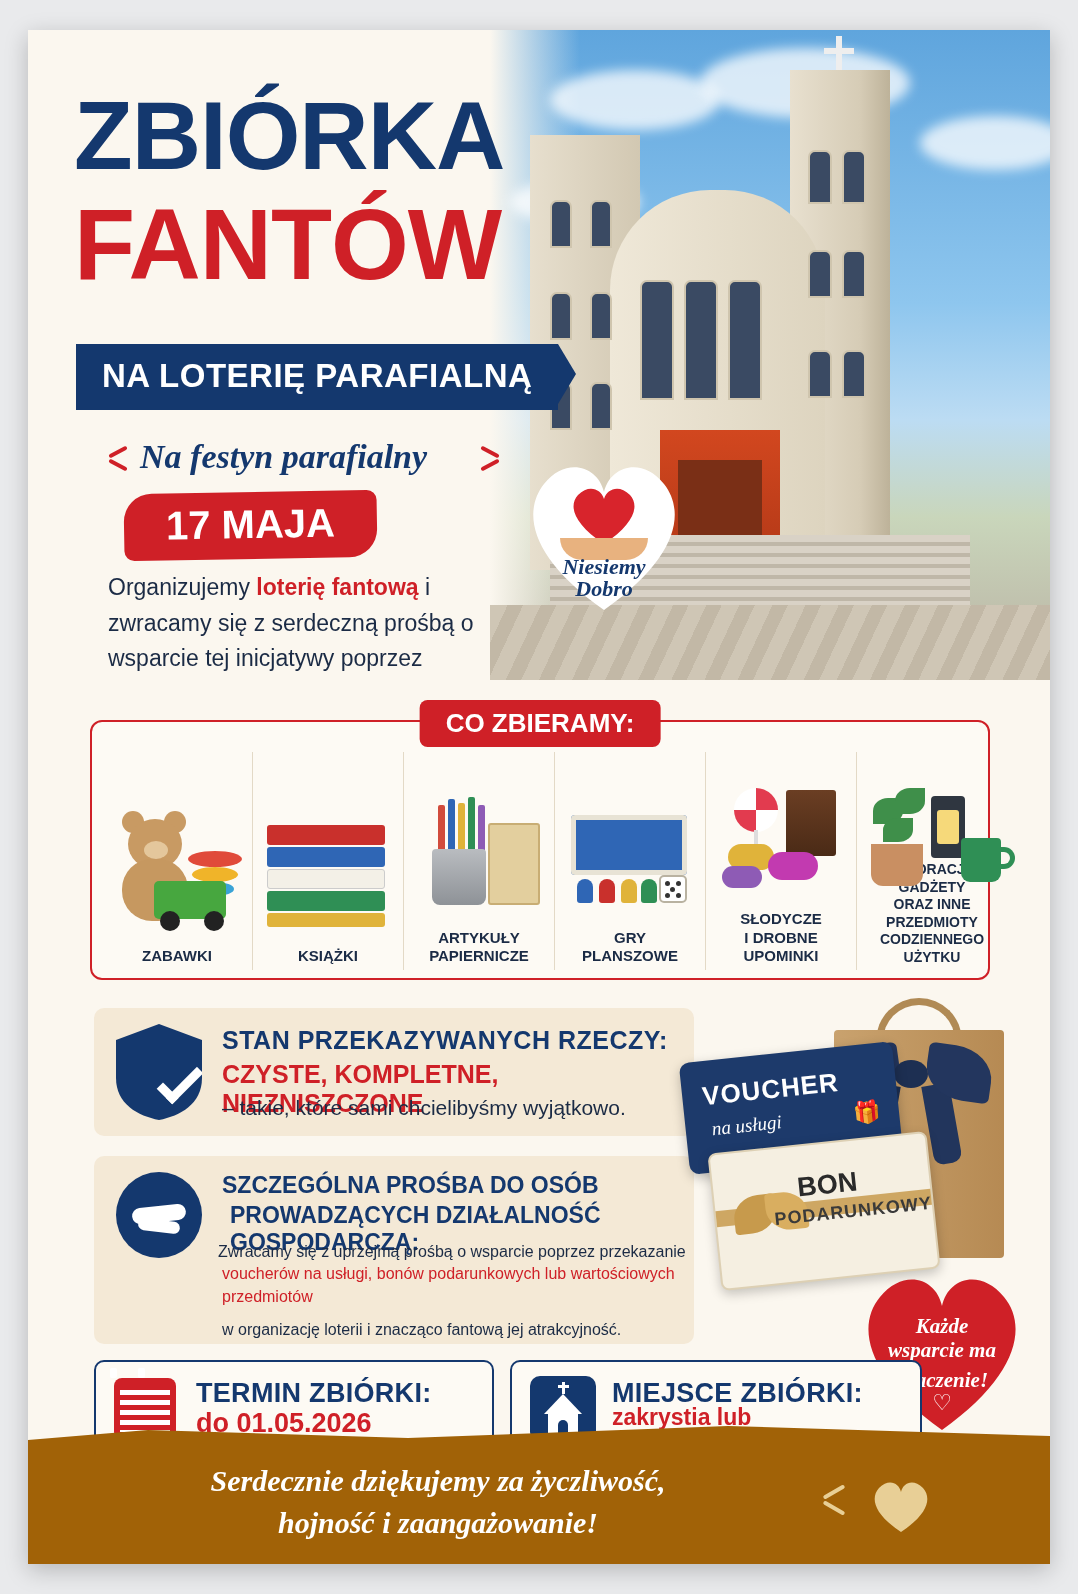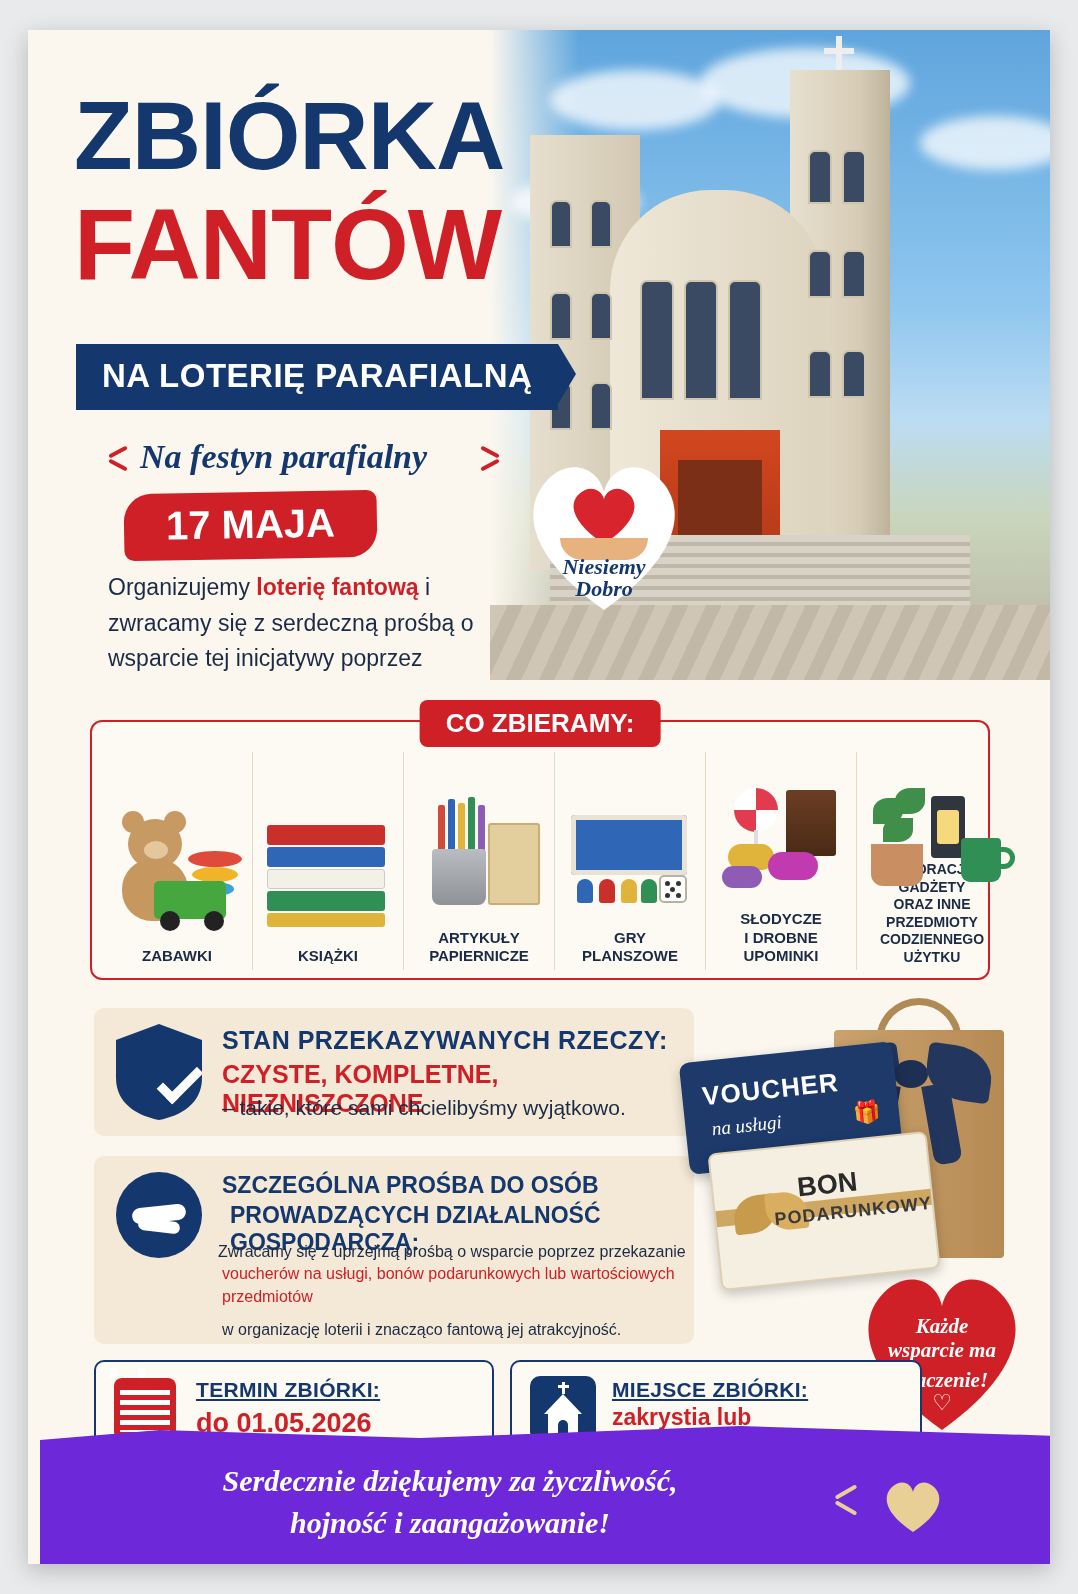--- a/index.html
+++ b/index.html
@@ -308,28 +308,28 @@
     position:absolute; left:18px; top:14px; width:66px; height:66px;
     background:#14386e; border-radius:10px;
   }
   .ci-roof { position:absolute; left:14px; top:18px; width:38px; height:20px; background:#fff;
              clip-path: polygon(50% 0, 100% 100%, 0 100%); }
   .ci-body { position:absolute; left:18px; top:36px; width:30px; height:22px; background:#fff; }
   .ci-door { position:absolute; left:28px; top:44px; width:10px; height:14px; background:#14386e; border-radius:5px 5px 0 0;}
   .ci-cross{ position:absolute; left:32px; top:6px; width:3px; height:12px; background:#fff;}
   .ci-cross:before{content:"";position:absolute;left:-4px;top:3px;width:11px;height:3px;background:#fff;}
 
-  .ib-lab { position:absolute; left:100px; top:16px; font-size:21px; font-weight:800; color:#14386e; letter-spacing:.3px;text-decoration:underline;}
+  .ib-lab { position:absolute; left:100px; top:16px; font-size:27px; font-weight:800; color:#14386e; letter-spacing:.3px;}
   .ib-val { position:absolute; left:100px; top:46px; font-size:27px; font-weight:800; color:#cf2027;}
   .ib2 .ib-val { font-size:23px; top:42px; line-height:1.2;}
 
   
   .footer {
-    position:absolute; left:12px; bottom:0; width:100%; height:138px;
-    background:#6d28d9;
+    position:absolute; left:0; bottom:0; width:100%; height:138px;
+    background:#a16207;
     clip-path: polygon(0 14px, 120px 4px, 380px 12px, 700px 0px, 1022px 10px, 1022px 138px, 0 138px);
   }
   .f1, .f2 {
     position:absolute; width:760px; text-align:center; left:30px;
     color:#fff; font-family:"Liberation Serif",serif; font-style:italic; font-weight:700;
     font-size: 30px;
   }
   .f1 { top:38px; } .f2 { top:80px; }
   .f-heart-fill {
     position:absolute; right:118px; top:52px; width:62px; height:56px;

